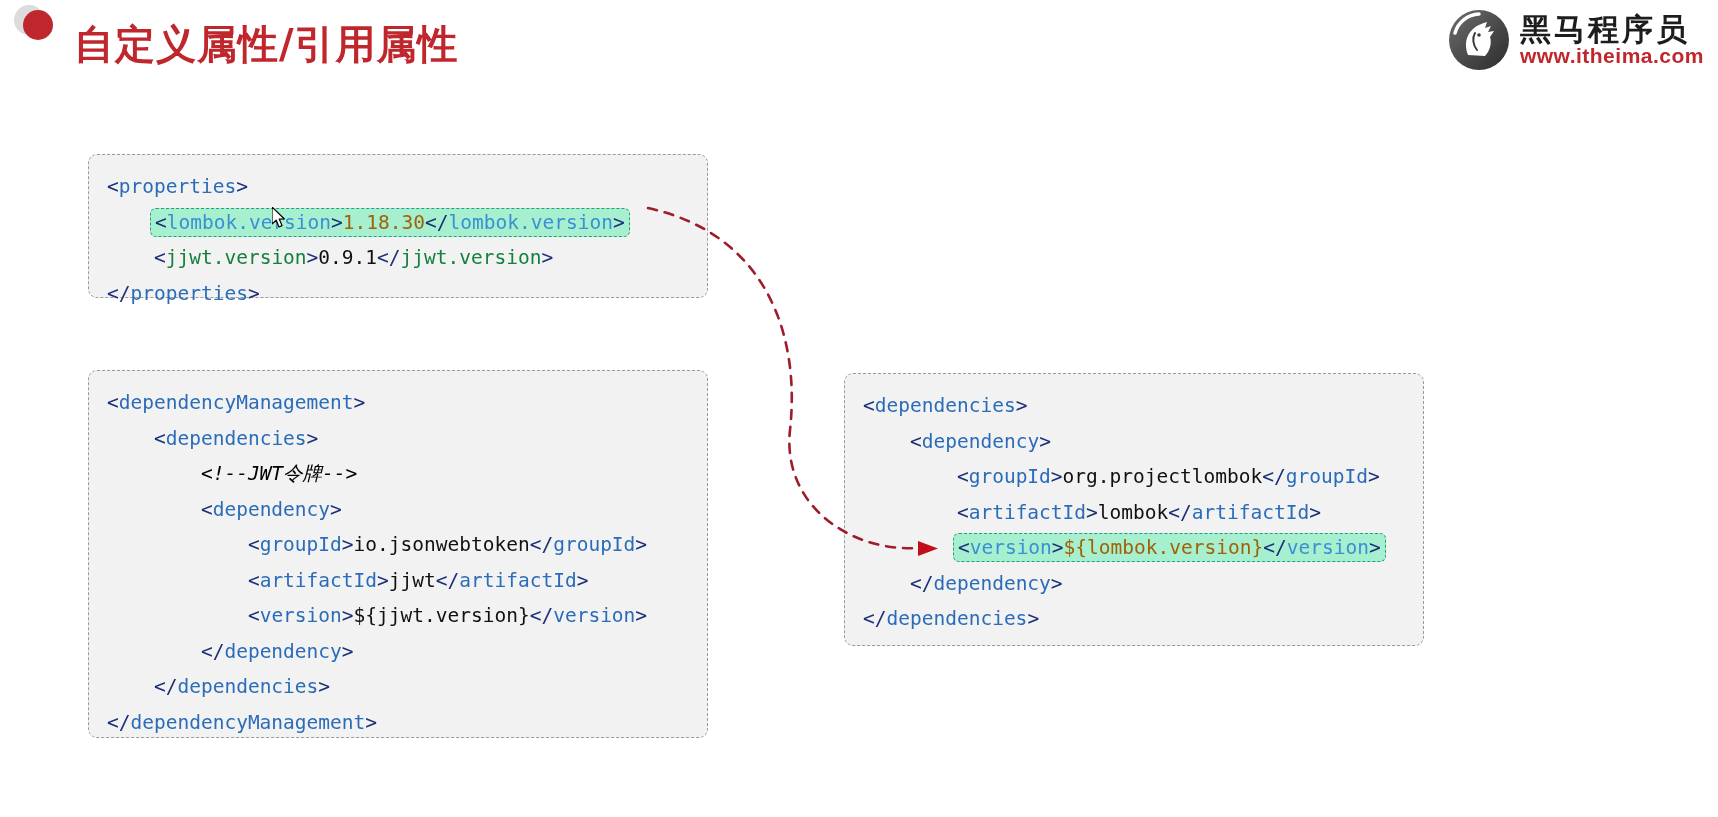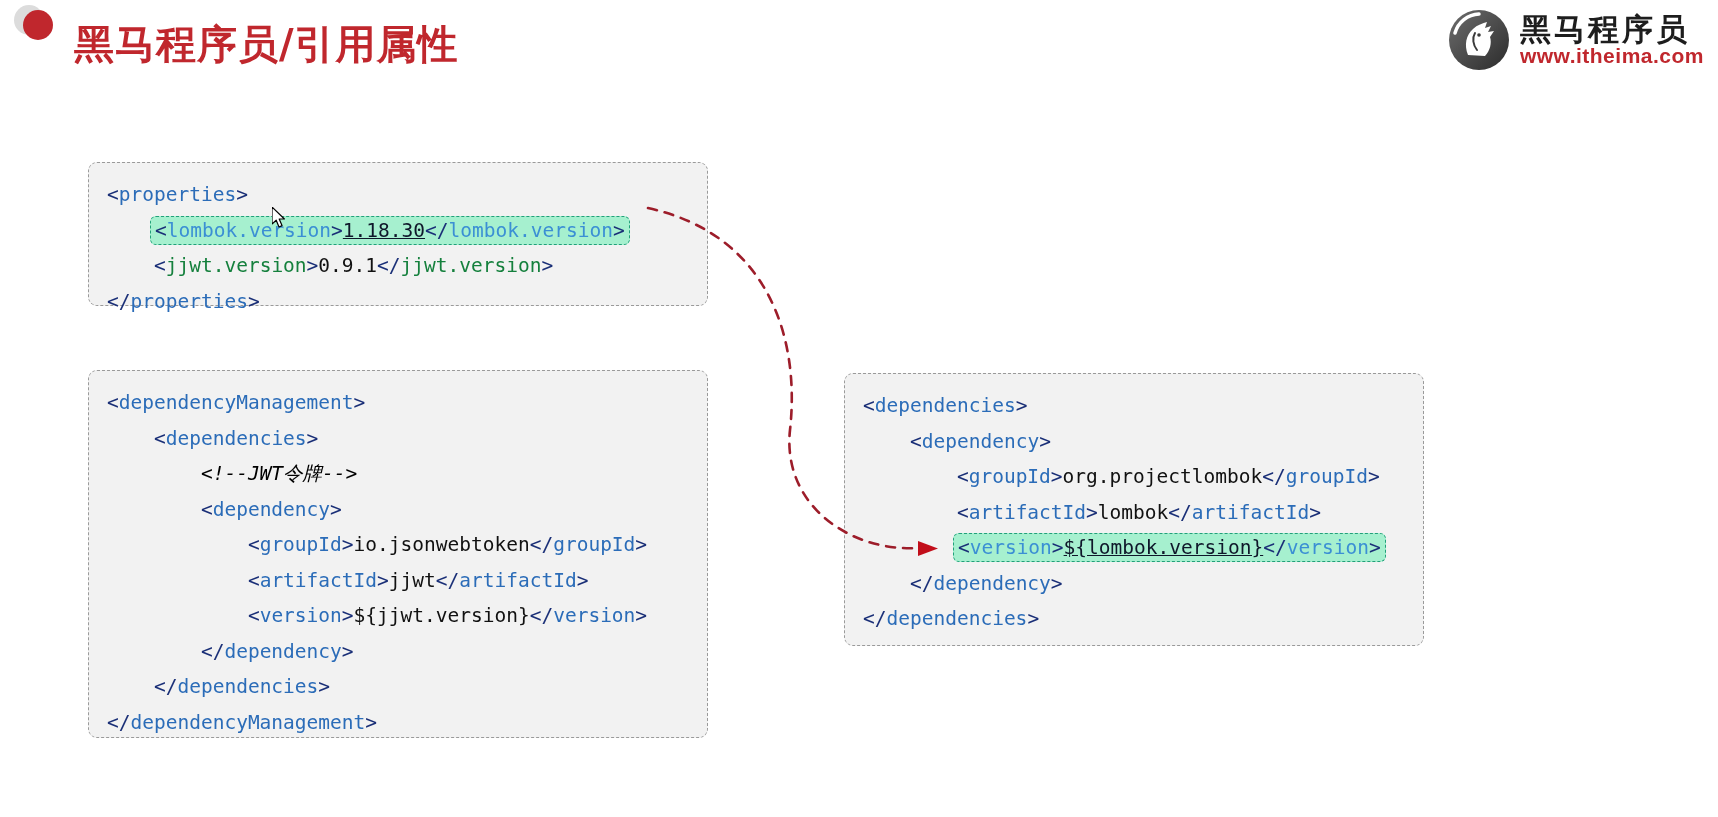--- a/index.html
+++ b/index.html
@@ -92,21 +92,21 @@
     box-sizing: border-box;
     padding: 14px 18px 14px 18px;
     font-family: "DejaVu Sans Mono", "Liberation Mono", monospace;
     font-size: 19.5px;
     line-height: 35.5px;
     color: #111111;
     white-space: pre;
   }
   #panel-properties {
     left: 88px; top: 154px;
-    width: 620px; height: 144px; margin-top: 8px;
+    width: 620px; height: 144px;
   }
   #panel-depmgmt {
     left: 88px; top: 370px;
     width: 620px; height: 368px;
   }
   #panel-dependencies {
     left: 844px; top: 373px;
     width: 580px; height: 273px;
   }
 
@@ -118,21 +118,21 @@
   .comment { color: #000000; font-style: italic; }
 
   .hl {
     background: #a6f0cf;
     border: 1px dashed #22a07a;
     border-radius: 6px;
     padding: 2px 4px;
     margin: 0 -4px;
   }
   .hl .tagname-light { color: #3b8fd4; }
-  .hl .val { color: #0f172a; text-decoration: underline; }
+  .hl .val { color: #a16207; }
 
   
   #arrow-overlay {
     position: absolute;
     left: 0; top: 0;
     width: 1718px; height: 817px;
     pointer-events: none;
   }
 
   
@@ -141,21 +141,21 @@
     left: 272px; top: 207px;
     width: 16px; height: 24px;
   }
 </style>
 </head>
 <body>
 
 <div id="header-bar">
   <div id="dot-gray"></div>
   <div id="dot-red"></div>
-  <div id="page-title">黑马程序员/引用属性</div>
+  <div id="page-title">自定义属性/引用属性</div>
 
   <div id="logo">
     <div id="logo-mark">
       <svg width="66" height="66" viewBox="0 0 66 66" aria-hidden="true">
         <defs>
           <linearGradient id="g1" x1="0" y1="0" x2="1" y2="1">
             <stop offset="0%" stop-color="#6d6d6d"></stop>
             <stop offset="100%" stop-color="#2b2b2b"></stop>
           </linearGradient>
         </defs>

